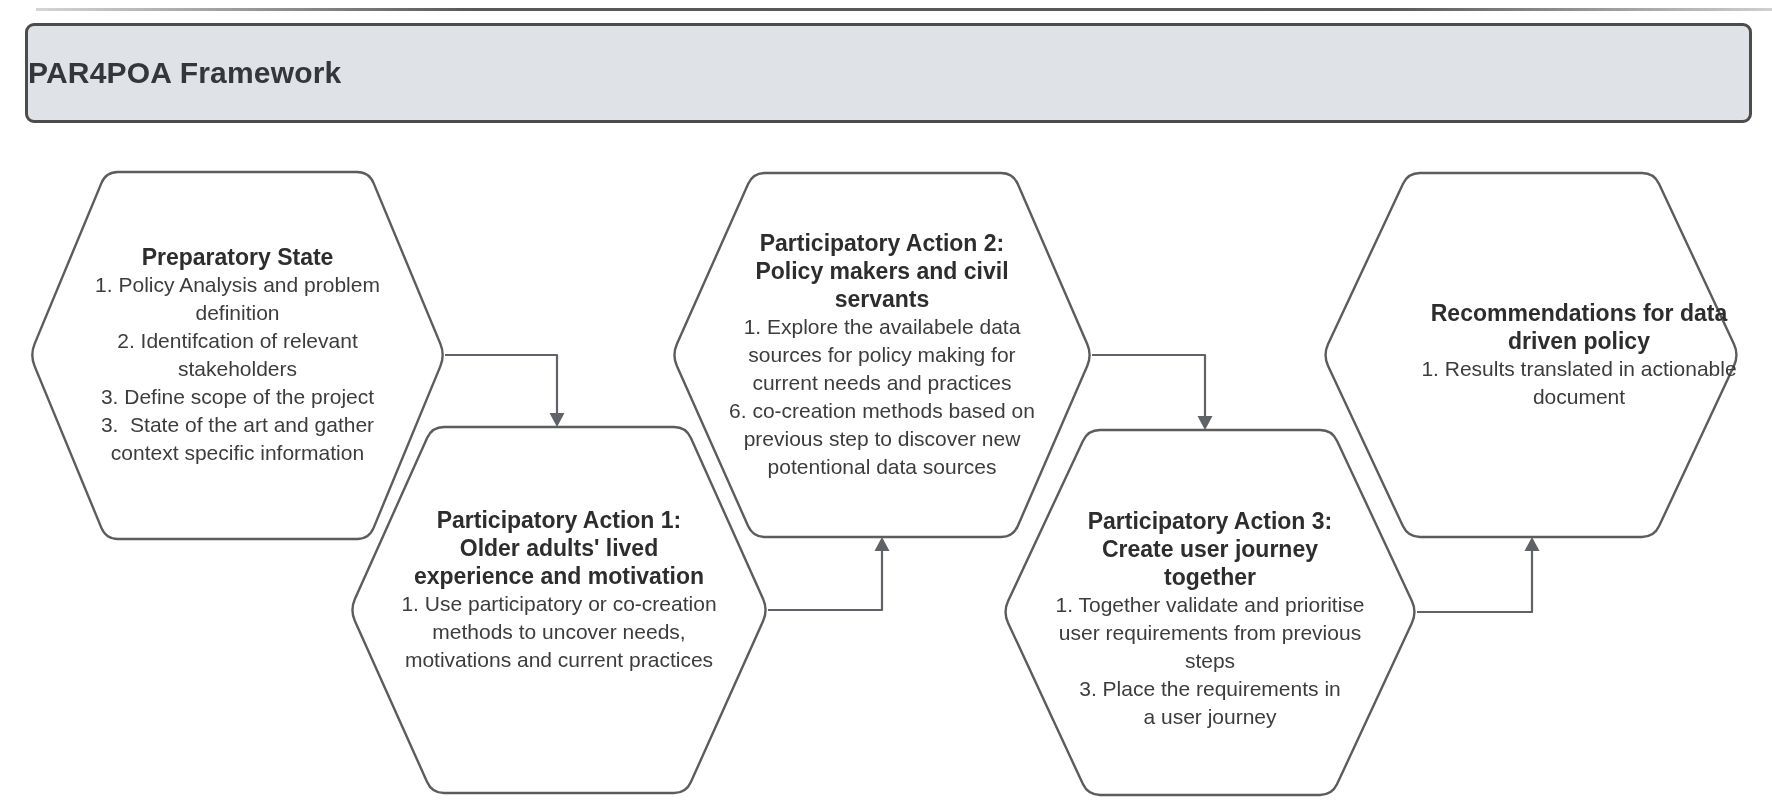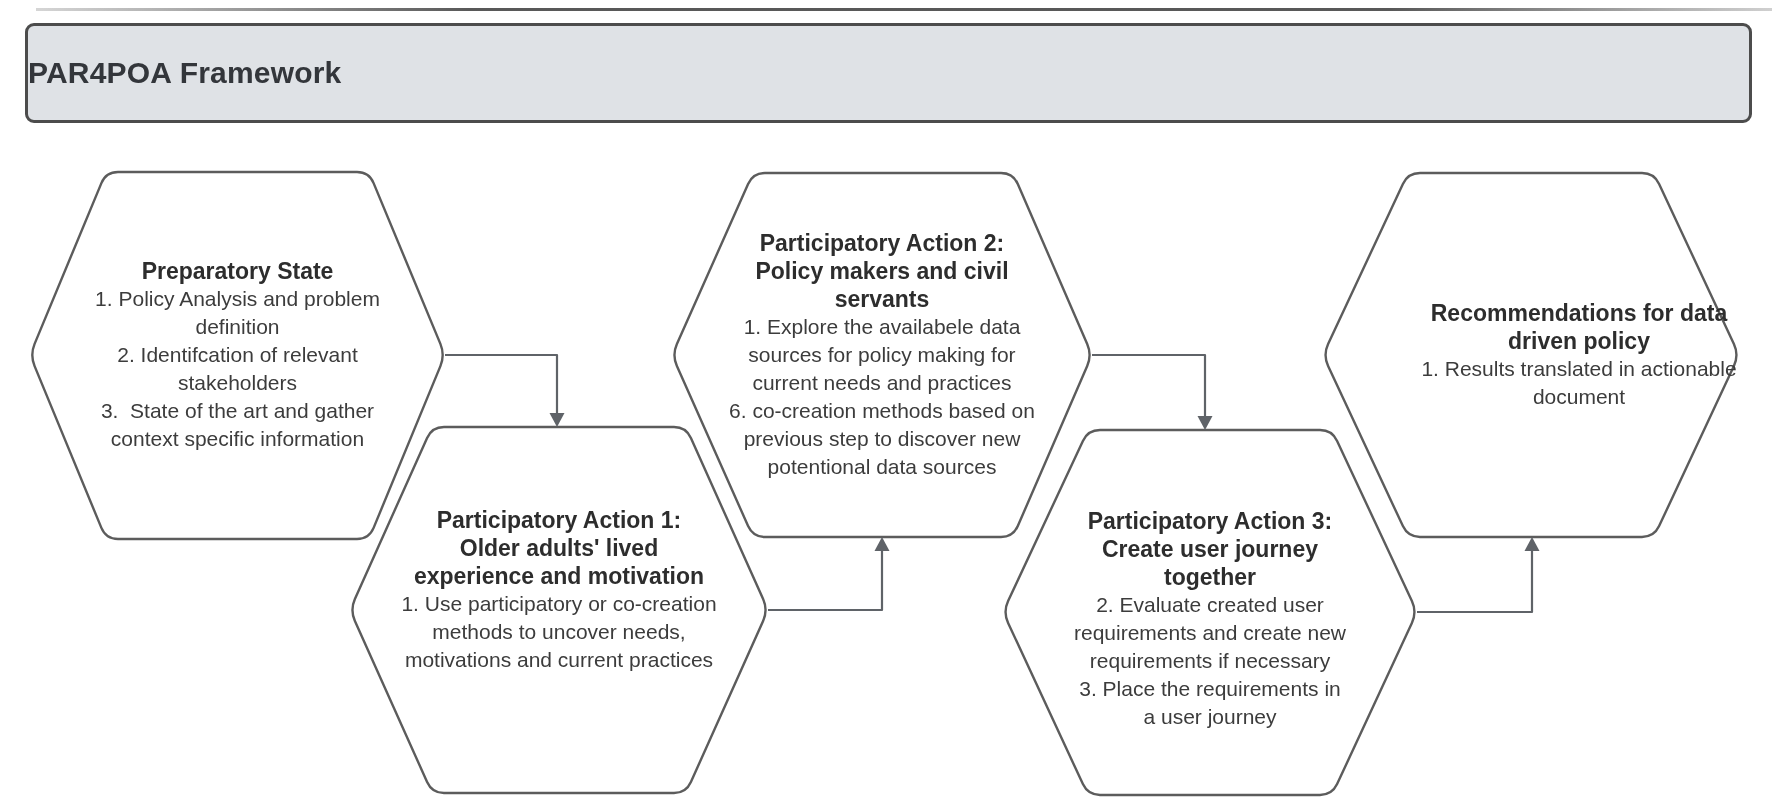--- a/index.html
+++ b/index.html
@@ -126,20 +126,21 @@
     <path class="connector" d="M1417 612 H1532 V551"></path>
     <path class="arrowhead" d="M1532 537 L1524.5 551 L1539.5 551 Z"></path>
   </svg>
 
   <div class="hex-label" style="left:35px; top:177px; width:405px; height:356px;">
     <div class="hex-title">Preparatory State</div>
     <div class="hex-item">1. Policy Analysis and problem
 definition</div>
     <div class="hex-item">2. Identifcation of relevant
 stakeholders</div>
+    <div class="hex-item">3. Define scope of the project</div>
     <div class="hex-item">3.  State of the art and gather
 context specific information</div>
   </div>
 
   <div class="hex-label" style="left:354px; top:427px; width:410px; height:366px; padding-bottom:40px;">
     <div class="hex-title">Participatory Action 1:
 Older adults' lived
 experience and motivation</div>
     <div class="hex-item">1. Use participatory or co-creation
 methods to uncover needs,
@@ -155,23 +156,23 @@
 current needs and practices</div>
     <div class="hex-item">6. co-creation methods based on
 previous step to discover new
 potentional data sources</div>
   </div>
 
   <div class="hex-label" style="left:1005px; top:430px; width:410px; height:365px; padding-top:12px;align-items:center;">
     <div class="hex-title">Participatory Action 3:
 Create user journey
 together</div>
-    <div class="hex-item">2. Evaluate created user
-requirements and create new
-requirements if necessary</div>
+    <div class="hex-item">1. Together validate and prioritise
+user requirements from previous
+steps</div>
     <div class="hex-item">3. Place the requirements in
 a user journey</div>
   </div>
 
   <div class="hex-label" style="left:1374px; top:178px; width:410px; height:354px;">
     <div class="hex-title">Recommendations for data
 driven policy</div>
     <div class="hex-item">1. Results translated in actionable
 document</div>
   </div>

